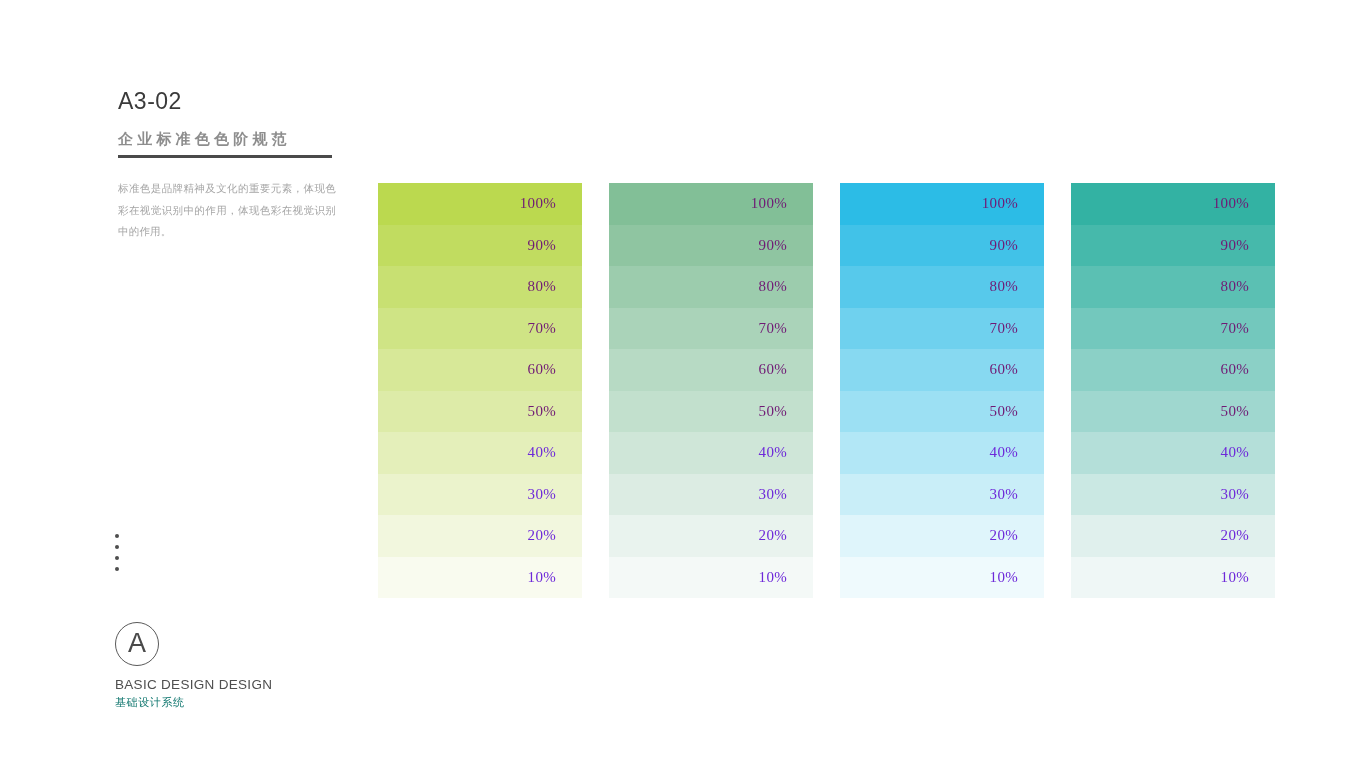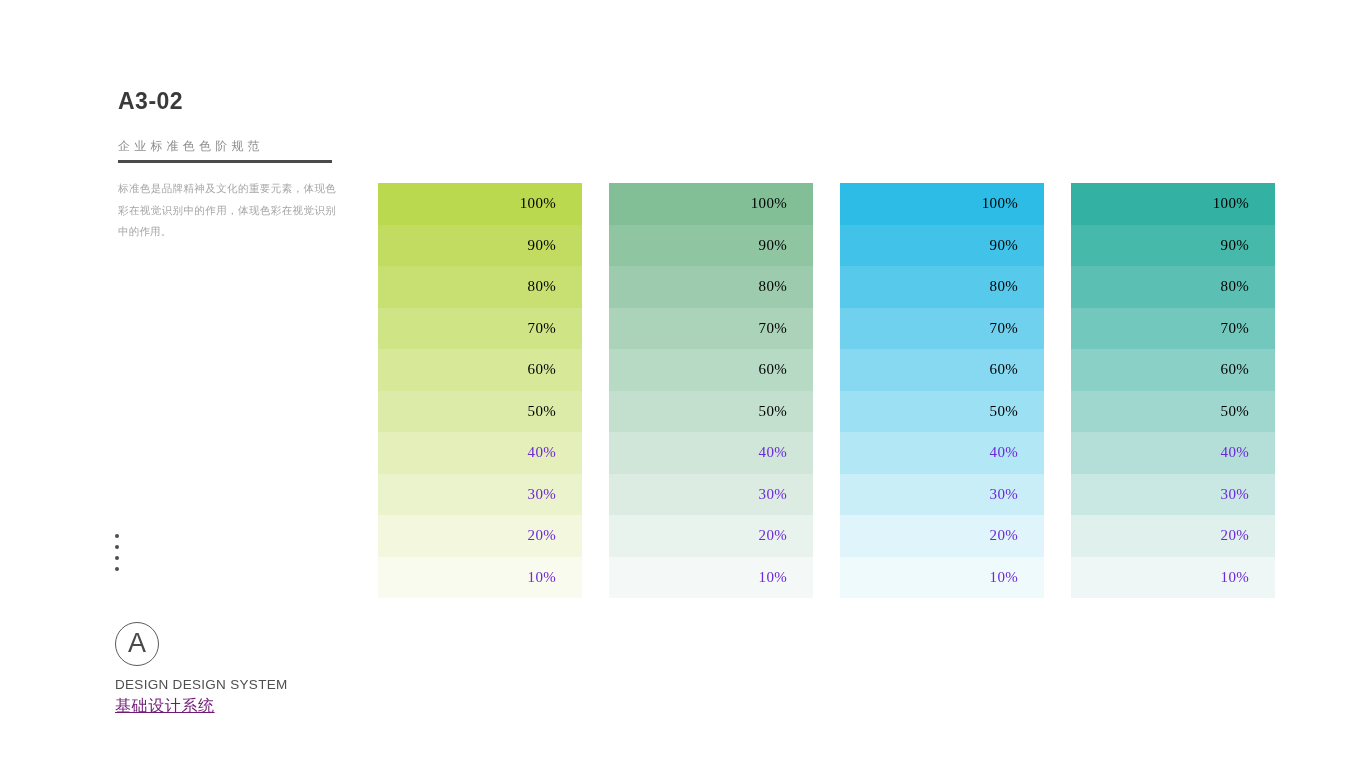--- a/index.html
+++ b/index.html
@@ -17,33 +17,34 @@
 
   
   .header {
     position: absolute;
     left: 118px;
     top: 88px;
     width: 220px;
   }
   .page-code {
     font-size: 23px;
-    font-weight: bold;
+    font-weight: normal;
     color: #3a3a3a;
     letter-spacing: 0.5px;
     line-height: 1.2;
     margin: 0;
   }
   .page-subtitle {
-    font-size: 12px;
+    font-size: 15px;
     color: #8d8d8d;
     letter-spacing: 4.2px;
-    margin: 23px 0 0 0;
+    margin: 14px 0 0 0;
     line-height: 1.2;
     white-space: nowrap;
+    font-weight: bold;
   }
   .header-rule {
     width: 214px;
     height: 3px;
     background: #4a4a4a;
     margin-top: 7px;
   }
 
   
   .description {
@@ -100,26 +101,25 @@
   .footer-en {
     margin-top: 11px;
     font-size: 13.5px;
     color: #4f4f4f;
     letter-spacing: 0.3px;
     line-height: 1.25;
     white-space: nowrap;
   }
   .footer-cn {
     margin-top: 2px;
-    font-size: 16px;
-    color: #701a75;
+    font-size: 11px;
+    color: #0f766e;
     letter-spacing: 0.6px;
     line-height: 1.25;
     white-space: nowrap;
-    text-decoration: underline;
   }
 
   
   .swatch-area {
     position: absolute;
     left: 378px;
     top: 183px;
     display: flex;
     gap: 27px;
   }
@@ -133,21 +133,21 @@
     justify-content: flex-end;
     box-sizing: border-box;
     padding-right: 26px;
   }
   .swatch-label {
     font-family: "Liberation Serif", serif;
     font-size: 15px;
     letter-spacing: 0.3px;
     line-height: 1;
   }
-  .label-light { color: #000000; }
+  .label-light { color: #701a75; }
   .label-dark  { color: #6d28d9; }
 </style>
 </head>
 <body>
 
 <div class="header">
   <div class="page-code">A3-02</div>
   <div class="page-subtitle">企业标准色色阶规范</div>
   <div class="header-rule"></div>
 </div>
@@ -158,21 +158,21 @@
   <span class="dot"></span>
   <span class="dot"></span>
   <span class="dot"></span>
   <span class="dot"></span>
 </div>
 
 <div class="footer">
   <div class="logo-circle">
     <span class="logo-letter">A</span>
   </div>
-  <div class="footer-en">DESIGN DESIGN SYSTEM</div>
+  <div class="footer-en">BASIC DESIGN DESIGN</div>
   <div class="footer-cn">基础设计系统</div>
 </div>
 
 <div class="swatch-area" id="swatch-area">
     <div class="swatch-column">
       <div class="swatch-row" style="background: rgb(187, 217, 79);">
         <span class="swatch-label label-light">100%</span>
       </div>
       <div class="swatch-row" style="background: rgb(193, 220, 96);">
         <span class="swatch-label label-light">90%</span>

